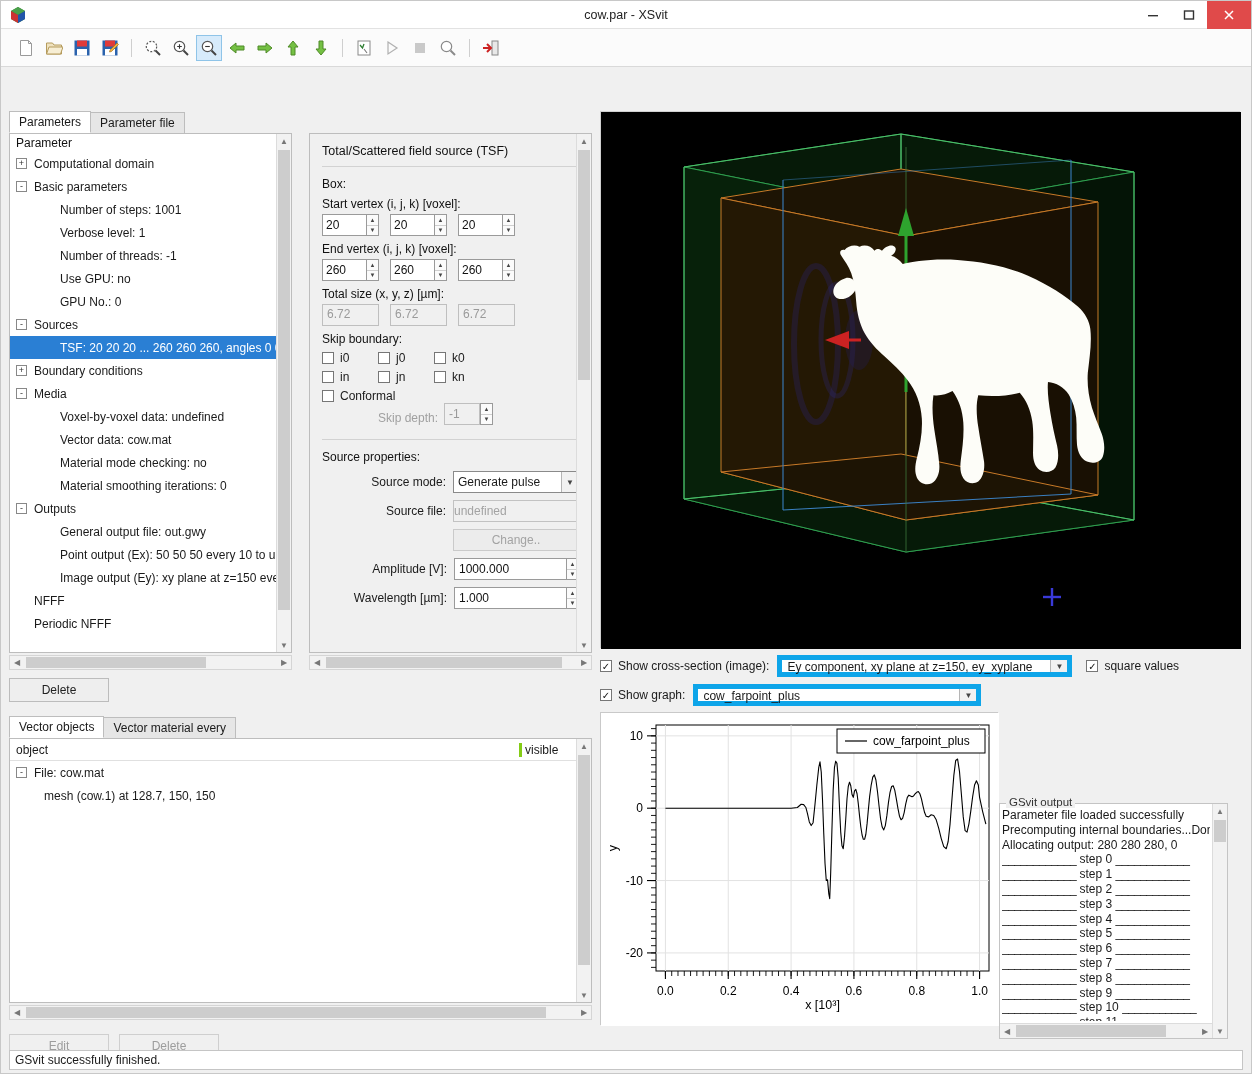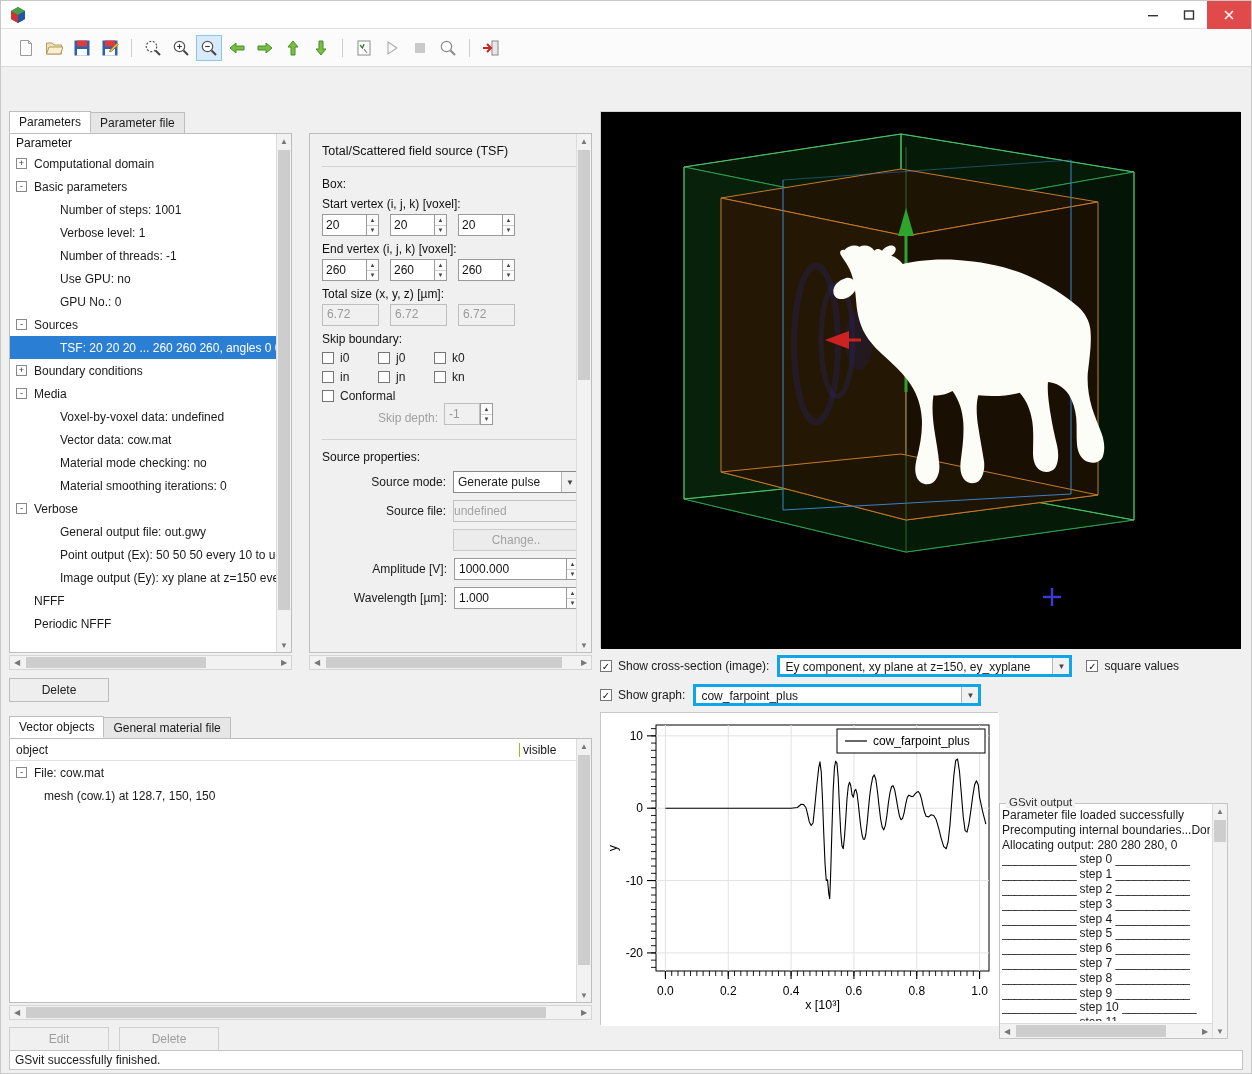--- a/index.html
+++ b/index.html
@@ -116,60 +116,61 @@
 
   .btn { height:24px; background:#eeeeee; border:1px solid #bcbcbc; font-size:12px;
     display:inline-flex; align-items:center; justify-content:center; color:#222; }
   .btn.dis { color:#9d9d9d; background:#f0f0f0; border-color:#cfcfcf; }
 
   
   .vo-wrap { border:1px solid #bdbdbd; background:#fff; position:relative; height:265px; overflow:hidden; }
   .vo-head { height:22px; display:flex; align-items:center; border-bottom:1px solid #e0e0e0;
     font-size:12px; }
   .vo-head .c1 { padding-left:6px; flex:1; }
-  .vo-head .c2 { width:72px; border-left:1px solid #84cc16; padding-left:3px; }
+  .vo-head .c2 { width:72px; border-left:3px solid #84cc16; padding-left:3px; }
   .vo-row { height:23px; display:flex; align-items:center; padding-left:6px; font-size:12px; }
 
   
   .right-col { position:absolute; left:599px; right:8px; top:21px; bottom:8px; }
   .view3d { width:640px; height:537px; background:#000; border:1px solid #d0d0d0; position:relative; }
 
   .ctrl-row { display:flex; align-items:center; margin-top:7px; font-size:12px; }
-  .combo { height:22px; border:3px solid #0ea5e9; background:#fff; display:flex; align-items:flex-end;
+  .combo { height:22px; border:5px solid #0ea5e9; background:#fff; display:flex; align-items:flex-start;
     font-size:12px; padding-left:5px; position:relative; }
 
   .graph-wrap { width:398px; height:313px; background:#fff; border:1px solid #c9c9c9;
     position:relative; margin-top:6px; }
   .log-wrap { position:absolute; left:399px; top:692px; width:229px; bottom:0; }
   .fieldset { position:absolute; inset:0; border:1px solid #c4c4c4; background:#fff; }
   .fs-legend { position:absolute; top:-8px; left:6px; background:#f0f0f0; padding:0 3px;
     font-size:11.5px; color:#333; }
   .logtext { position:absolute; left:2px; top:4px; right:17px; bottom:17px; overflow:hidden;
     font-size:12px; line-height:14.8px; white-space:nowrap; }
 
   
   .statusbar { position:absolute; left:8px; right:8px; bottom:3px; height:20px; background:#fff;
     border:1px solid #c5c5c5; display:flex; align-items:center; padding-left:5px; font-size:12px; }
 
-  .lowbtns { display:flex; gap:10px; margin-top:7px; }
+  .lowbtns { display:flex; gap:10px; margin-top:14px; }
 </style>
 </head>
 <body>
 
 <div class="window">
 
   <div class="titlebar">
     <div class="app-icon">
       <svg width="20" height="20" viewBox="0 0 20 20">
         <polygon points="10,2 17,6 17,14 10,18 3,14 3,6" fill="#2f7f2f"></polygon>
         <polygon points="10,2 17,6 10,10 3,6" fill="#4aa04a"></polygon>
         <polygon points="10,10 17,6 17,14 10,18" fill="#2255aa"></polygon>
         <polygon points="3,6 10,10 10,18 3,14" fill="#cc3333"></polygon>
       </svg>
     </div>
+    <div class="title-text">cow.par - XSvit</div>
     <div class="win-controls">
       <div class="win-btn">
         <svg width="12" height="12" viewBox="0 0 12 12">
             <rect x="1" y="6" width="10" height="1.4" fill="#333"></rect>
           </svg>
       </div>
       <div class="win-btn">
         <svg width="12" height="12" viewBox="0 0 12 12">
             <rect x="1.5" y="2" width="9" height="8" fill="none" stroke="#333" stroke-width="1.4"></rect>
           </svg>
@@ -354,21 +355,21 @@
               <div class="trow">
                 <span class="tindent"></span>
                 <span>Material mode checking: no</span>
               </div>
               <div class="trow">
                 <span class="tindent"></span>
                 <span>Material smoothing iterations: 0</span>
               </div>
               <div class="trow">
                 <span class="tbox">-</span>
-                <span>Verbose</span>
+                <span>Outputs</span>
               </div>
               <div class="trow">
                 <span class="tindent"></span>
                 <span>General output file: out.gwy</span>
               </div>
               <div class="trow">
                 <span class="tindent"></span>
                 <span>Point output (Ex): 50 50 50 every 10 to undef</span>
               </div>
               <div class="trow">
@@ -564,21 +565,21 @@
           <div style="margin-left:auto;" class="arrow">▶</div>
         </div>
       </div>
 
       <div style="margin-top:8px;">
         <div class="btn" style="width:100px;">Delete</div>
       </div>
 
       <div class="tabrow" style="margin-top:14px;">
         <div class="tab active">Vector objects</div>
-        <div class="tab">General material file</div>
+        <div class="tab">Vector material every</div>
       </div>
 
       <div class="vo-wrap">
         <div class="vo-head">
           <div class="c1">object</div>
           <div class="c2">visible</div>
         </div>
         <div id="vo-body">
             <div class="vo-row">
               <span class="tbox">-</span>

